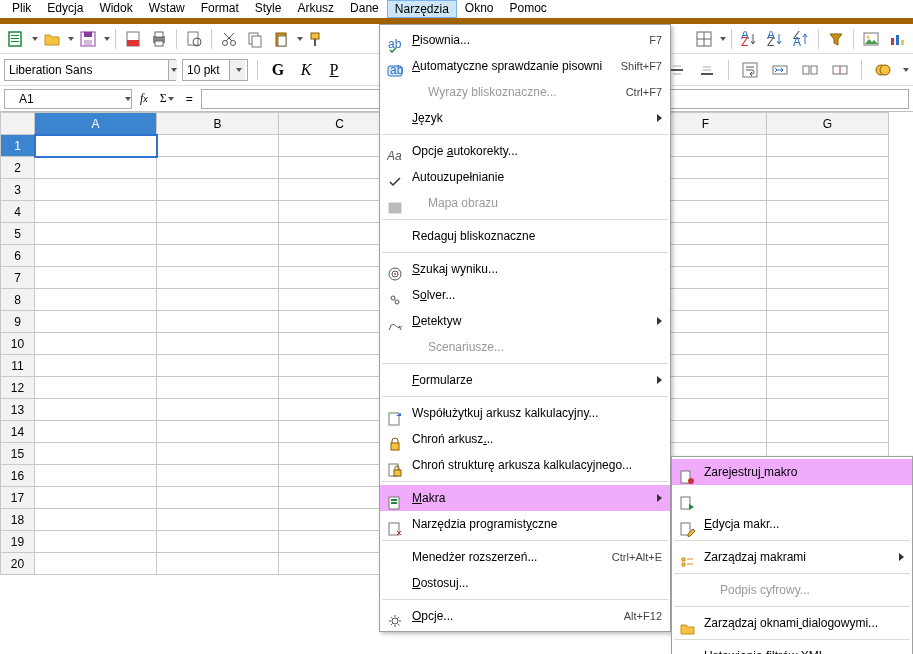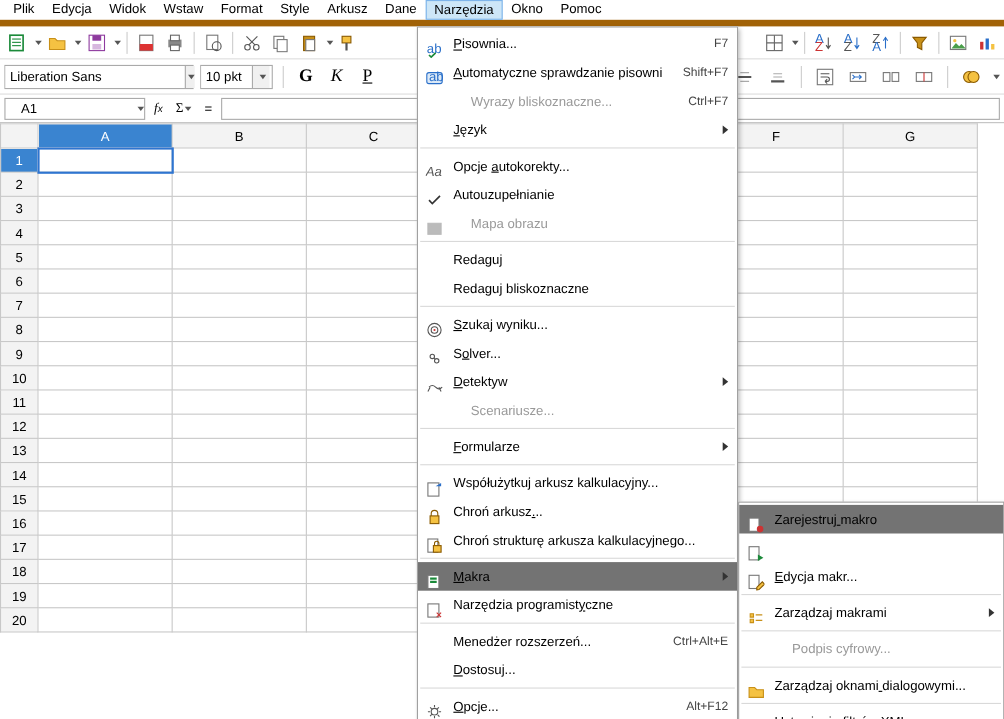--- a/index.html
+++ b/index.html
@@ -33,21 +33,21 @@
 .grid td{width:122px;}
 .grid th.corner{background:#f3f3f3;}
 .grid th.sel{background:#3a84d0; color:#fff;}
 .grid th.rsel{background:#3a84d0; color:#fff;}
 td.selcell{outline:2px solid #2f75d0; outline-offset:-1px;}
 
 .menu { position:absolute; background:#fff; border:1px solid #a0a0a0; box-shadow:2px 2px 4px rgba(0,0,0,.25); padding:2px 0; }
 .menu1 { left:379px; top:24px; width:292px; }
 .menu2 { left:671px; top:456px; width:242px; }
 .mrow { display:flex; align-items:center; height:26px; padding:0 8px 0 4px; cursor:default; position:relative;}
-.mrow.highlight{ background:#737373;}
+.mrow.highlight{ background:#f0abfc;}
 .mrow .micon{width:22px; height:20px; display:flex; align-items:center; justify-content:center; margin-right:6px;margin-top:10px;}
 .mrow .mlabel{flex:1; white-space:nowrap; overflow:hidden;}
 .mrow .mshort{color:#444; margin-left:12px; font-size:11px;}
 .mrow .marrow{width:0;height:0;border-top:4px solid transparent;border-bottom:4px solid transparent;border-left:5px solid #333; margin-left:8px;}
 .mrow.disabled{color:#999;gap:16px;}
 .mrow.disabled .micon svg *{stroke:#bbb; fill:#bbb;}
 .msep{height:1px; background:#d9d9d9; margin:3px 2px;}
 svg{display:block;}
 </style>
 </head>
@@ -550,24 +550,20 @@
         <svg width="16" height="16">
           <rect x="2" y="3" width="12" height="10" fill="#eee" stroke="#aaa"></rect>
           <circle cx="6" cy="7" r="1" fill="#aaa"></circle>
         </svg>
       </span>
       <span class="mlabel">Mapa obrazu</span>
     </div>
     <div class="msep"></div>
     <div class="mrow">
       <span class="micon"></span>
-      <span class="mlabel">Redaguj</span>
-    </div>
-    <div class="mrow">
-      <span class="micon"></span>
       <span class="mlabel">Redaguj bliskoznaczne</span>
     </div>
     <div class="msep"></div>
     <div class="mrow">
       <span class="micon">
         <svg width="16" height="16">
           <circle cx="8" cy="8" r="6" fill="none" stroke="#555"></circle>
           <circle cx="8" cy="8" r="3" fill="none" stroke="#555"></circle>
           <circle cx="8" cy="8" r="1" fill="#c33"></circle>
         </svg>

